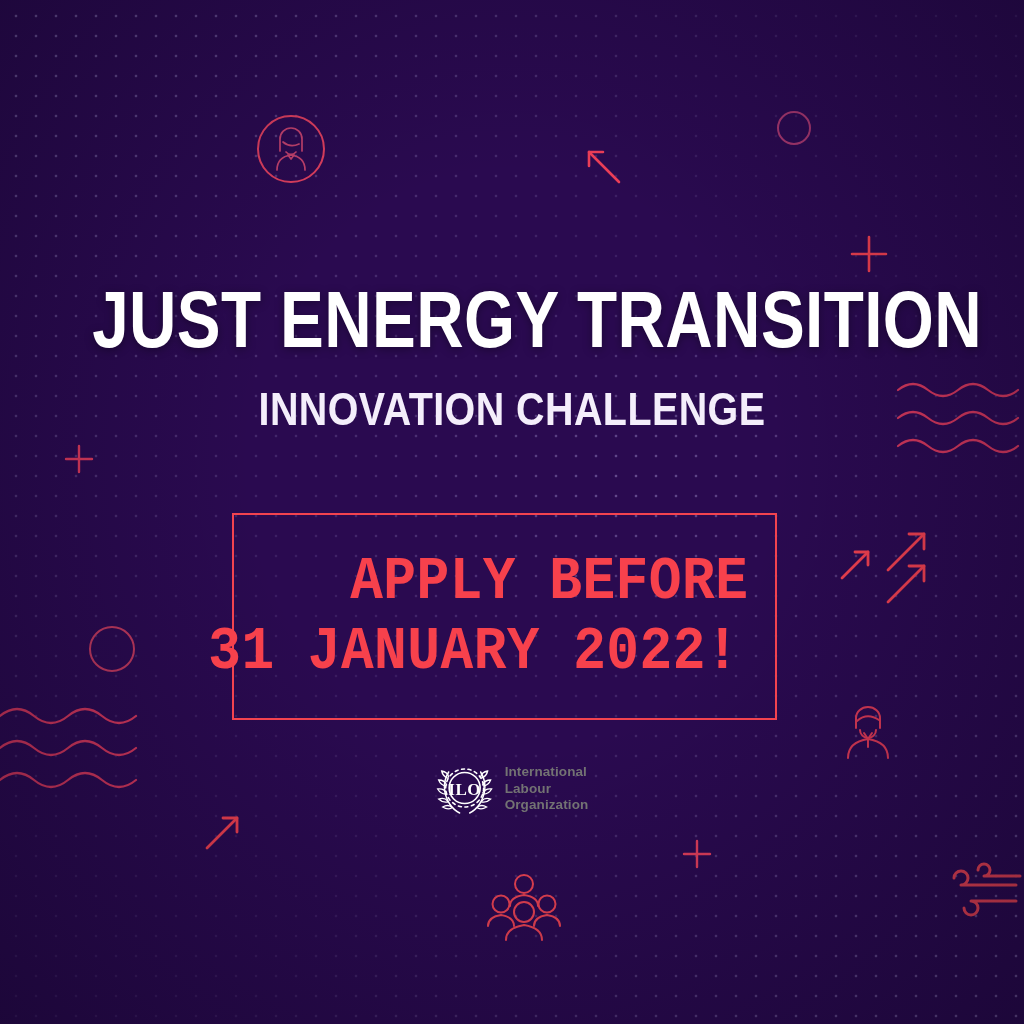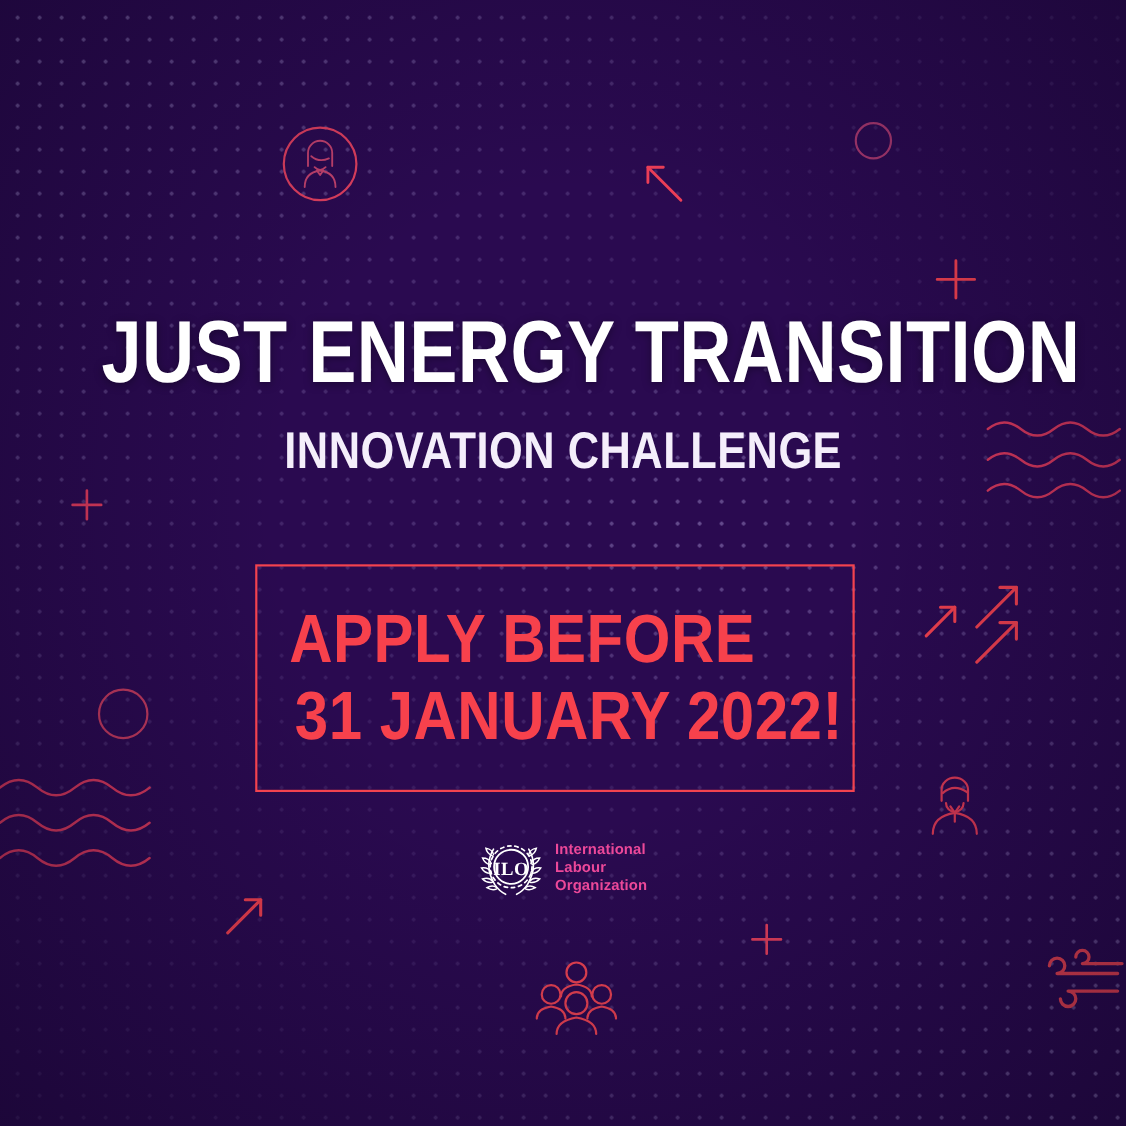--- a/index.html
+++ b/index.html
@@ -72,42 +72,43 @@
     letter-spacing:.5px;
     transform:scaleX(.84);
     white-space:nowrap;
   }
   .cta-box {
     position:absolute;
     left:232px; top:513px;
     width:545px; height:207px;
     border:2px solid #f3434f;
     display:flex; flex-direction:column;
-    align-items:flex-start; justify-content:center;
+    align-items:flex-end; justify-content:center;
     gap:6px;
+    font-family:Liberation Mono, monospace;
   }
   .cta-line {
     color:#f7414c;
     font-size:62px;
     font-weight:700;
     line-height:1.02;
     letter-spacing:.5px;
     transform:scaleX(.88);
     white-space:nowrap;
   }
   
   .logo {
     position:absolute;
     left:50%; top:760px;
     transform:translateX(-50%);
     display:flex; align-items:center; gap:11px;
   }
   .logo-mark { width:58px; height:58px; display:block; }
   .logo-text {
-    color:#ec4899;
+    color:#737373;
     font-size:13.5px;
     line-height:1.22;
     font-weight:700;
     letter-spacing:.1px;
   }
   .logo-text span { display:block; }
 </style>
 </head>
 <body>
 

